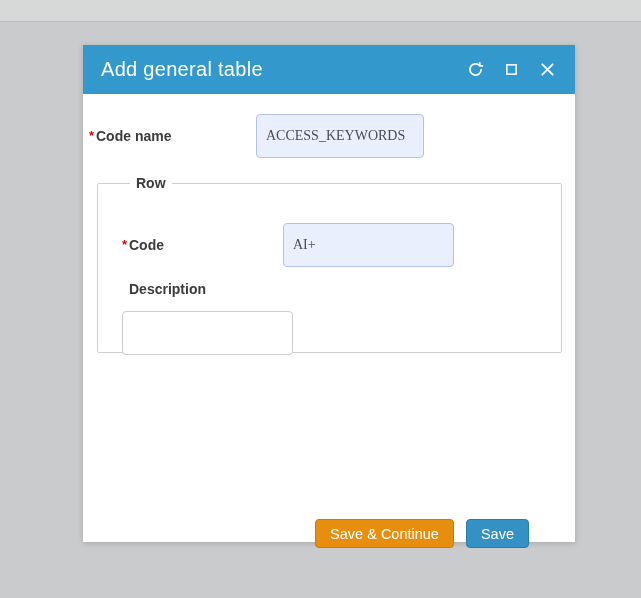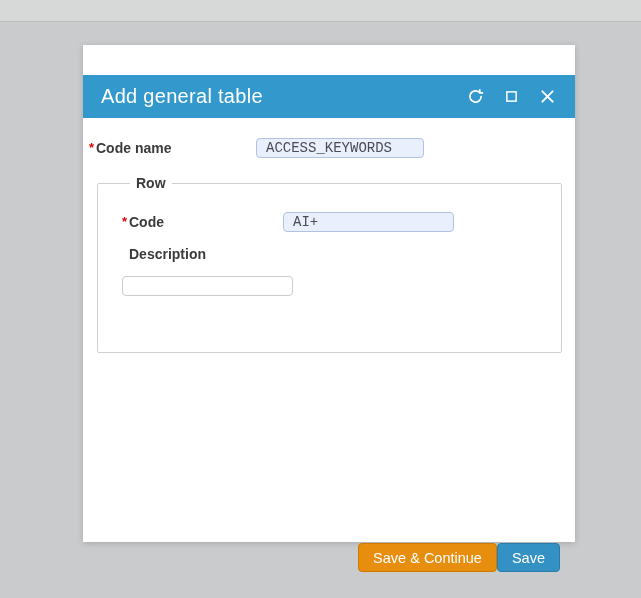--- a/index.html
+++ b/index.html
@@ -20,27 +20,26 @@
     border-bottom: 1px solid #b9bbbd;
   }
   .modal {
     position: absolute;
     left: 83px; top: 45px;
     width: 492px; height: 497px;
     background: #ffffff;
     box-shadow: 0 1px 6px rgba(0,0,0,0.18);
   }
   .modal-header {
-    height: 43px;
+    height: 49px;
     background: #3399cc;
     display: flex;
     align-items: center;
     padding: 0 18px;
     box-sizing: border-box;
-    margin-top: 30px;
   }
   .modal-title {
     color: #ffffff;
     font-size: 20px;
     font-weight: 300;
     letter-spacing: 0.3px;
     flex: 1;
   }
   .header-actions {
     display: flex;
@@ -77,25 +76,25 @@
     display: inline-block;
     width: 7px;
     margin-left: -7px;
     color: #e00000;
     font-weight: 700;
     font-size: 13px;
     vertical-align: 1px;
   }
   input.txt {
     box-sizing: border-box;
-    height: 20px;
+    height: 44px;
     border: 1px solid #cccccc;
     border-radius: 4px;
     padding: 3px 9px;
-    font-family: Liberation Mono, monospace;
+    font-family: Liberation Serif, serif;
     font-size: 14px;
     color: #4b4b55;
     background: #ffffff;
     outline: none;
   }
   input.txt::placeholder { color: #8a8a92; opacity: 1; }
   input.hl {
     background: #e9effc;
     border-color: #b3c2e2;
   }
@@ -109,28 +108,29 @@
     height: 178px;
   }
   fieldset.row-group legend {
     font-size: 14px;
     font-weight: 700;
     color: #3b3b3b;
     padding: 0 6px;
     margin-left: 8px;
   }
   .f-row { margin-top: 14px; }
-  .f-row:first-of-type { margin-top: 9px; }
+  .f-row:first-of-type { margin-top: 20px; }
   .f-row .lbl { width: 161px; }
   .f-row input.txt { width: 171px; }
   .button-row {
     position: absolute;
-    right: 15px;
+    right: 46px;
     bottom: 20px;
     display: flex;
+    gap: 12px;
     align-items: flex-end;
   }
   .btn {
     font-family: "Liberation Sans", "DejaVu Sans", sans-serif;
     font-size: 14.5px;
     color: #ffffff;
     border-radius: 4px;
     padding: 5px 14px;
     height: 29px;
     box-sizing: border-box;

